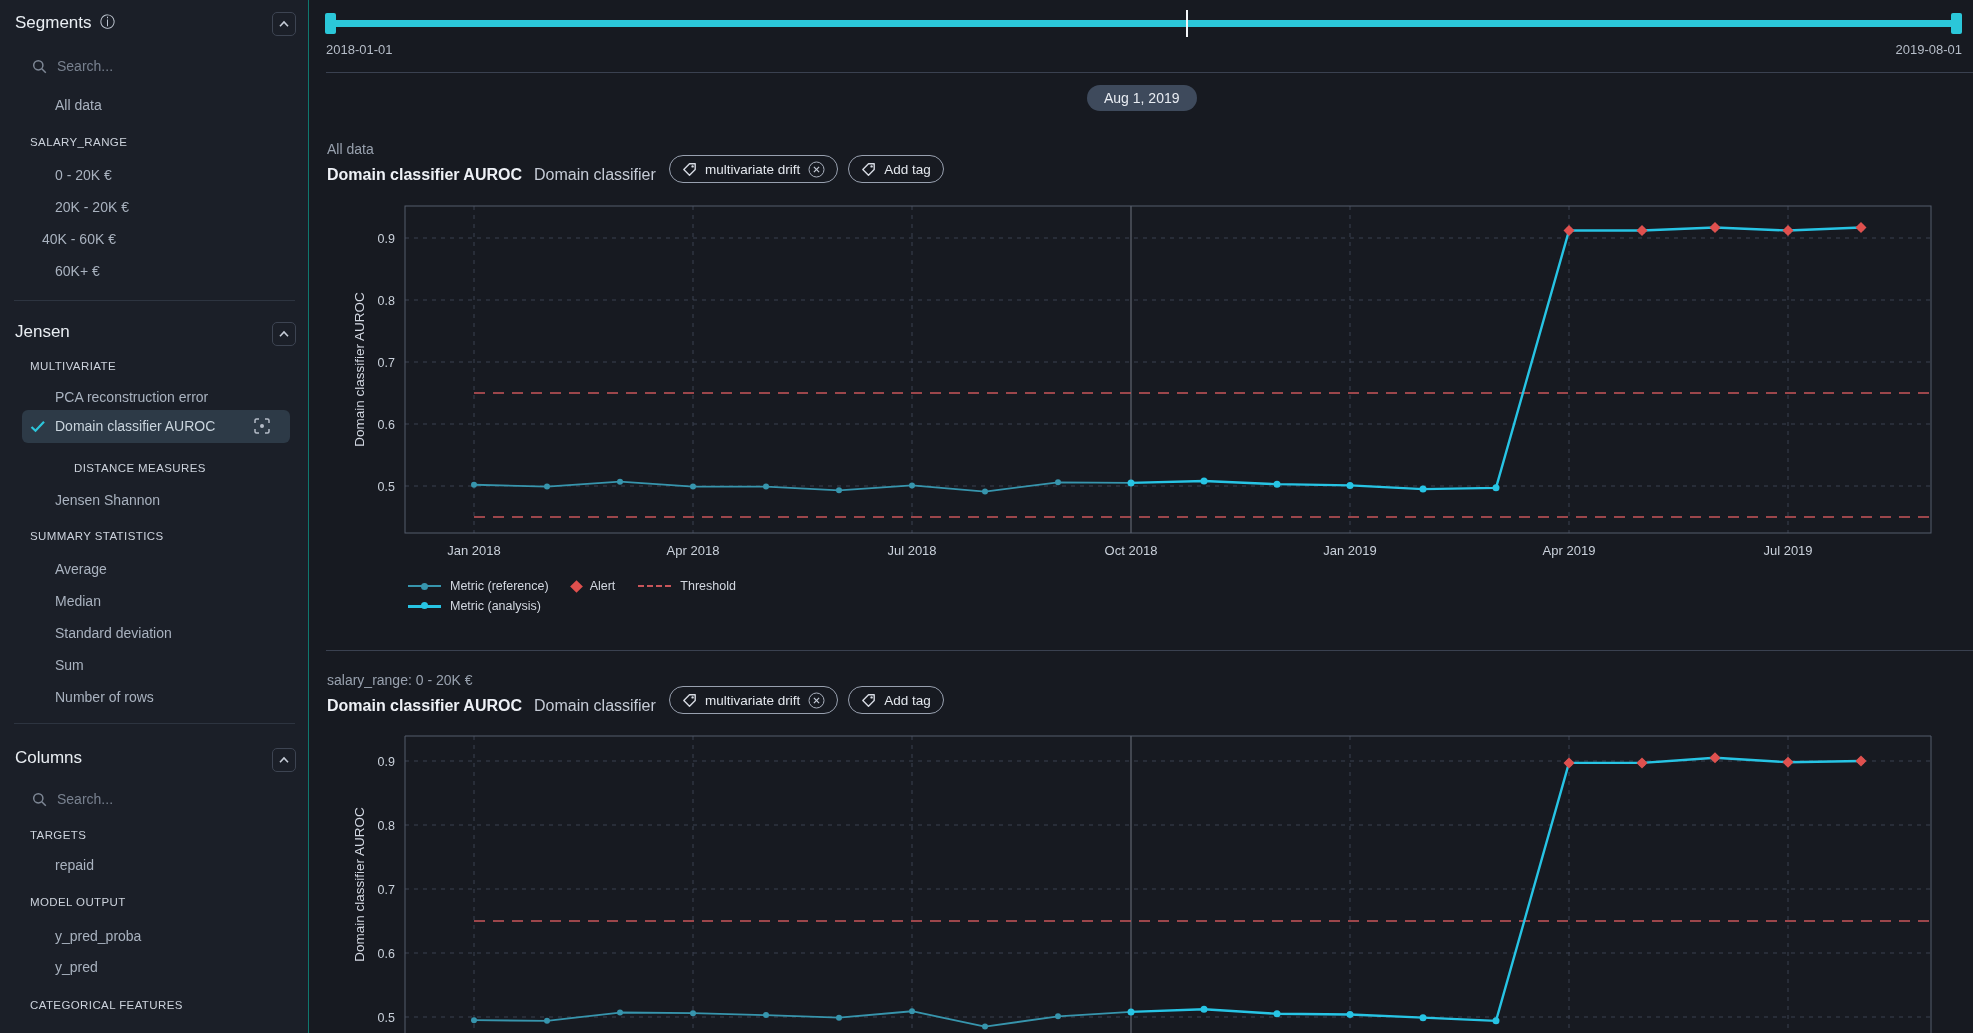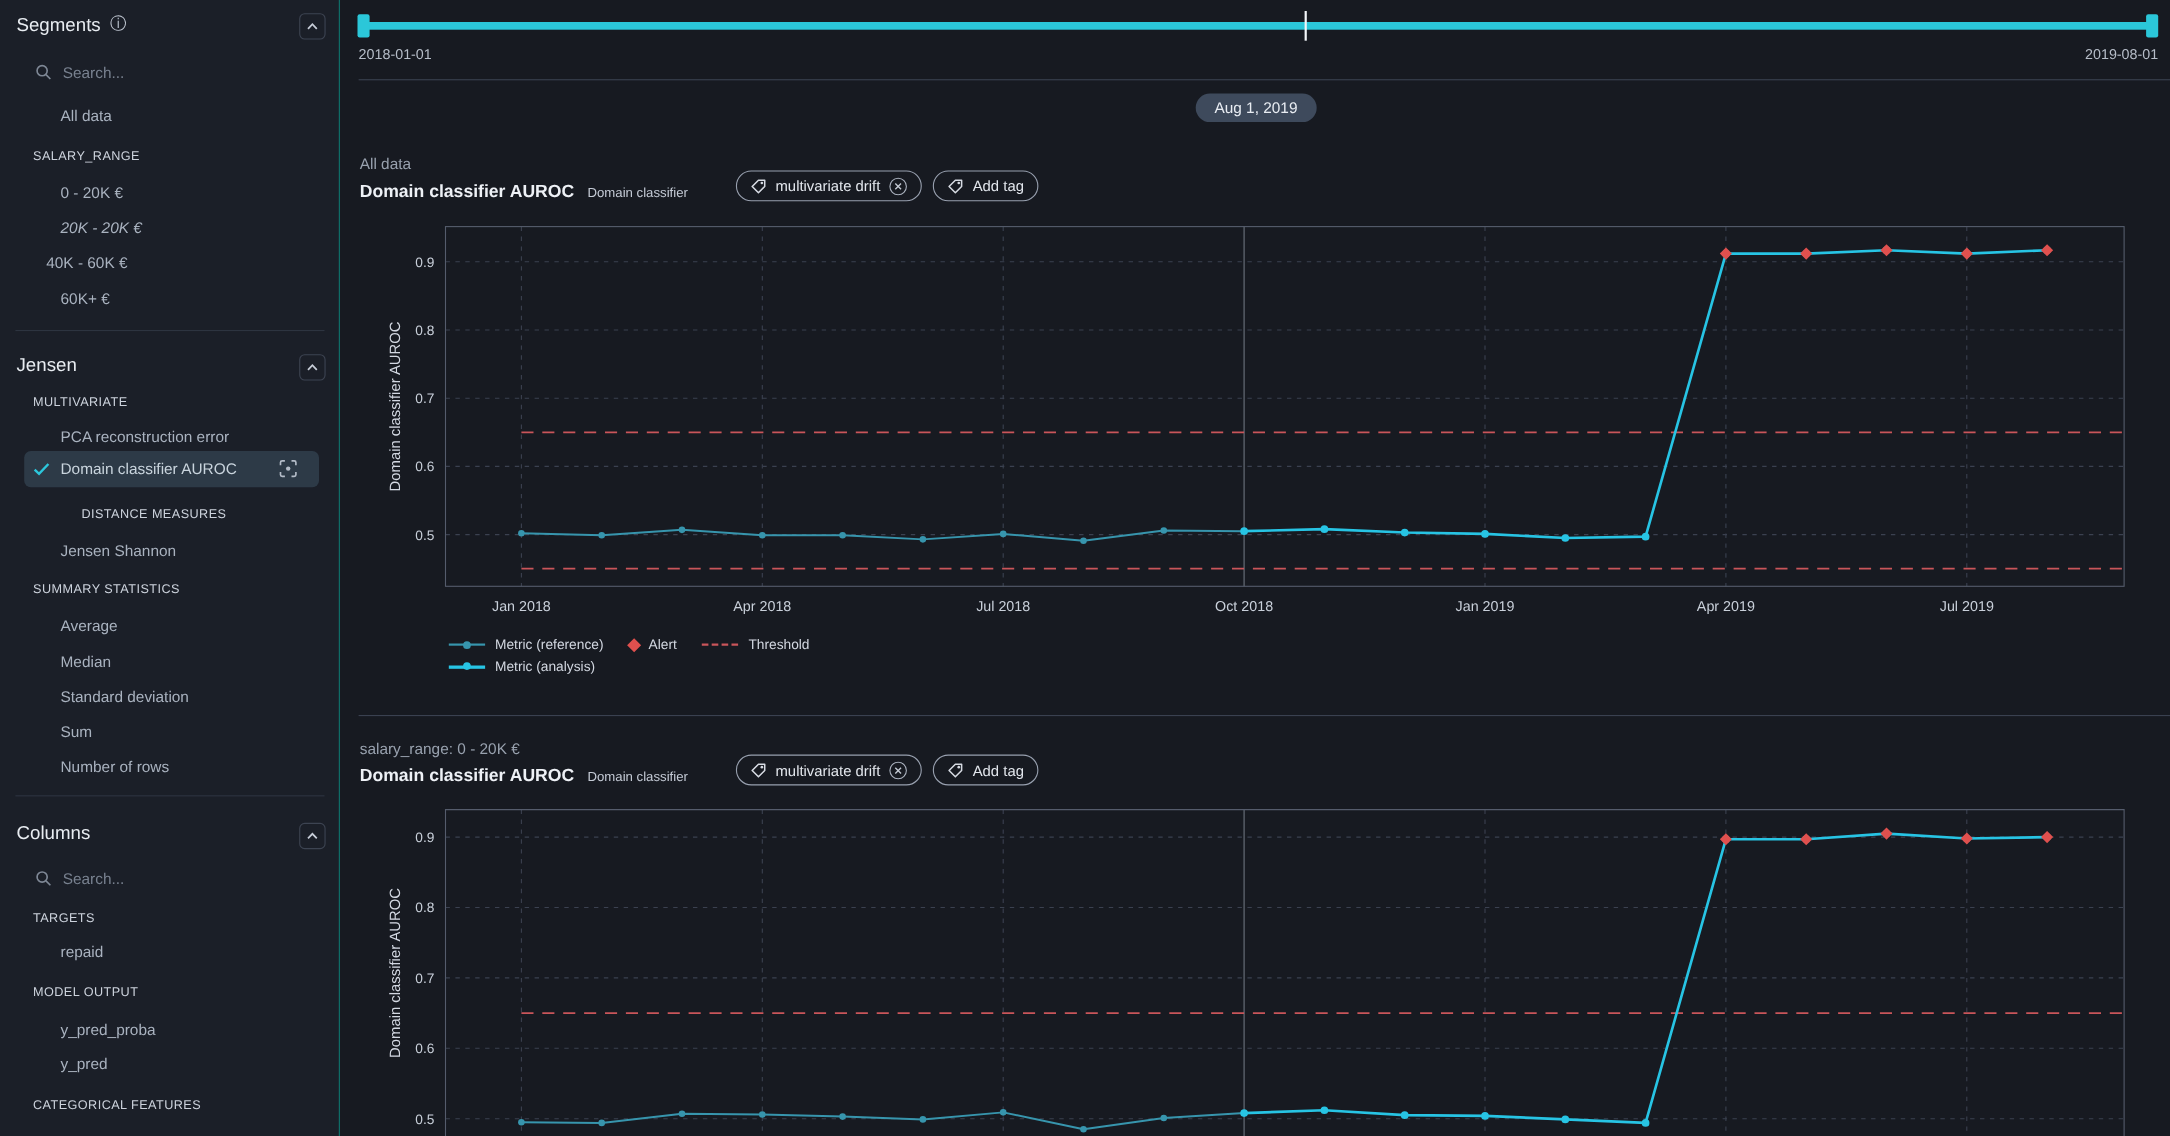--- a/index.html
+++ b/index.html
@@ -5,21 +5,21 @@
   *{margin:0;padding:0;box-sizing:border-box}
   html,body{width:1973px;height:1033px;overflow:hidden}
   body{background:#171a21;font-family:"Liberation Sans","DejaVu Sans",sans-serif;color:#c8cfd9;position:relative}
   #app{position:absolute;inset:0}
 
   
   .sidebar{position:absolute;left:0;top:0;width:309px;height:1033px;background:#1b1f28;border-right:1px solid #0f766e}
   .sec-title{position:absolute;left:15px;font-size:17px;color:#e9edf2;font-weight:400}
   .info-badge{position:absolute;left:100px;font-size:15px;color:#c2c9d4;line-height:1}
   .collapse-btn{position:absolute;left:272px;width:24px;height:24px;border:1px solid #3d4452;border-radius:5px;background:transparent;display:flex;align-items:center;justify-content:center;cursor:pointer}
-  .search-row{position:absolute;left:32px;display:flex;gap:10px}
+  .search-row{position:absolute;left:32px;display:flex;align-items:center;gap:10px}
   .search-ph{font-size:14px;color:#78818f}
   .sb-group{position:absolute;font-size:11.5px;color:#ccd2dc;letter-spacing:.4px}
   .sb-item{position:absolute;font-size:14px;color:#a9b2bf;cursor:pointer;white-space:nowrap}
   .sb-divider{position:absolute;left:14px;width:281px;height:1px;background:#2d3440}
   .selected-row{position:absolute;left:22px;top:410px;width:268px;height:33px;background:#2d3a47;border-radius:6px;cursor:pointer}
   .selected-row .check{position:absolute;left:8px;top:10px}
   .selected-row .lbl{position:absolute;left:33px;top:8px;font-size:14px;color:#c9d4dd;white-space:nowrap}
   .selected-row .scan{position:absolute;left:231px;top:7px}
 
   
@@ -27,21 +27,21 @@
   .tl-handle{position:absolute;top:13px;width:11px;height:21px;border-radius:2px;background:#2bc7d9;cursor:ew-resize}
   .tl-cursor{position:absolute;left:1186px;top:10px;width:2px;height:27px;background:#f3f6f9}
   .tl-date{position:absolute;top:42px;font-size:13px;color:#b6bdc8}
   .hline{position:absolute;left:326px;right:0;height:1px;background:#3a4150}
   .date-chip{position:absolute;left:1087px;top:85px;height:26px;line-height:26px;padding:0 17px;background:#3e4a5c;border-radius:13px;font-size:14px;color:#e8ecf2}
 
   
   .panel-seg{position:absolute;left:327px;font-size:14px;color:#98a1ae}
   .panel-titlerow{position:absolute;left:327px;display:flex;gap:12px;align-items:baseline}
   .panel-title{font-size:16px;font-weight:700;color:#eef1f6}
-  .panel-subtitle{font-size:12px;color:#c5cbd6}
+  .panel-subtitle{font-size:16px;color:#c5cbd6}
   .tags{position:absolute;left:669px;display:flex;gap:10px}
   .tag-pill{display:inline-flex;align-items:center;gap:8px;height:28px;padding:12px 12px;border:1px solid #98a0af;border-radius:14px;font-size:13.5px;color:#e3e7ed;cursor:pointer;white-space:nowrap;background:transparent}
   .chart{position:absolute;background:transparent}
 
   
   .legend{position:absolute;left:408px;top:577px;font-size:12.5px;color:#d2d7e0}
   .lrow{display:flex;align-items:center;height:18px;margin-bottom:2px}
   .litem{display:inline-flex;align-items:center;gap:9px;margin-right:23px;cursor:pointer}
   .sw-line{position:relative;width:33px;height:2px;display:inline-block}
   .sw-line .dot{position:absolute;left:13px;top:-2.5px;width:7px;height:7px;border-radius:50%}
@@ -108,21 +108,21 @@
           <circle cx="6.3" cy="6.3" r="4.6" stroke="#7e8795" fill="none" stroke-width="1.5"></circle>
           <line x1="9.8" y1="9.8" x2="13.8" y2="13.8" stroke="#7e8795" stroke-width="1.5"></line>
         </svg>
       <span class="search-ph">Search...</span>
     </div>
 
     <div id="sidebar-rows">
         <div class="sb-item" style="top: 97px; left: 55px;">All data</div>
         <div class="sb-group" style="top: 136px; left: 30px;">SALARY_RANGE</div>
         <div class="sb-item" style="top: 167px; left: 55px;">0 - 20K €</div>
-        <div class="sb-item" style="top: 199px; left: 55px; font-style: italic;">20K - 20K €</div>
+        <div class="sb-item" style="top: 199px; left: 55px;">20K - 20K €</div>
         <div class="sb-item" style="top: 231px; left: 42px;">40K - 60K €</div>
         <div class="sb-item" style="top: 263px; left: 55px;">60K+ €</div>
         <div class="sb-group" style="top: 360px; left: 30px;">MULTIVARIATE</div>
         <div class="sb-item" style="top: 389px; left: 55px;">PCA reconstruction error</div>
         <div class="sb-group" style="top: 462px; left: 30px; margin-left: 44px;">DISTANCE MEASURES</div>
         <div class="sb-item" style="top: 492px; left: 55px; text-align: right;">Jensen Shannon</div>
         <div class="sb-group" style="top: 530px; left: 30px;">SUMMARY STATISTICS</div>
         <div class="sb-item" style="top: 561px; left: 55px;">Average</div>
         <div class="sb-item" style="top: 593px; left: 55px;">Median</div>
         <div class="sb-item" style="top: 625px; left: 55px;">Standard deviation</div>

